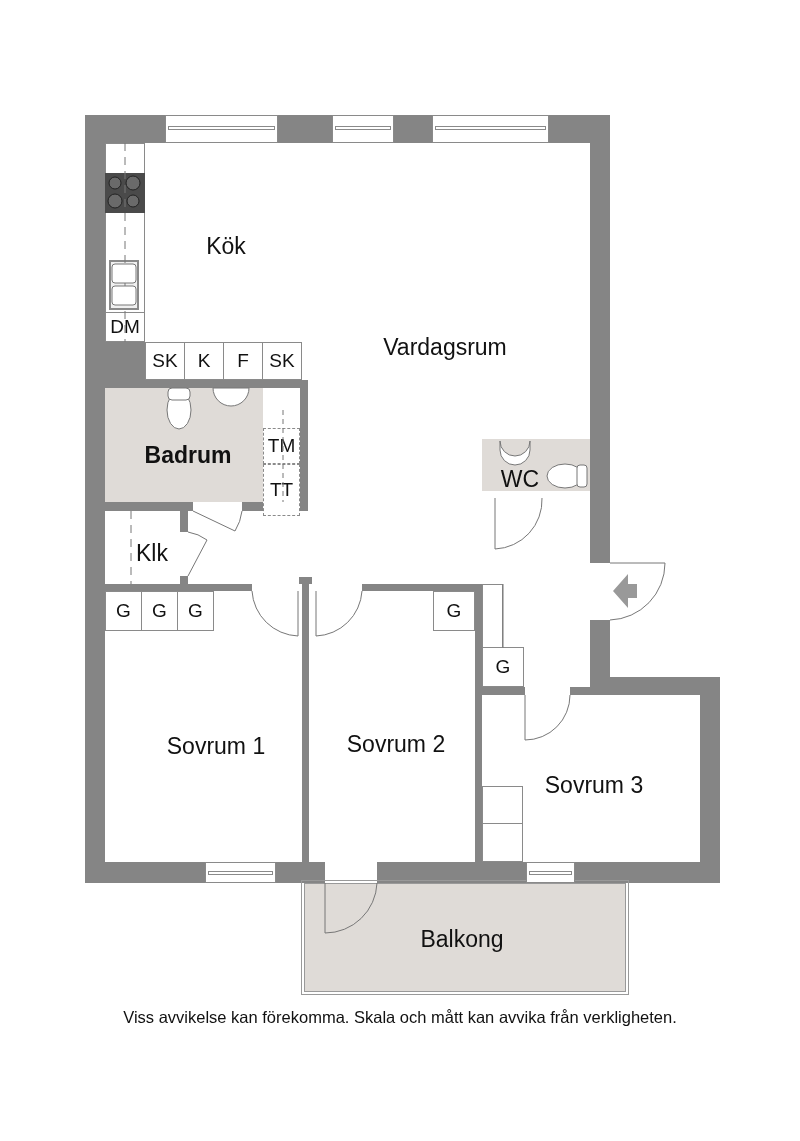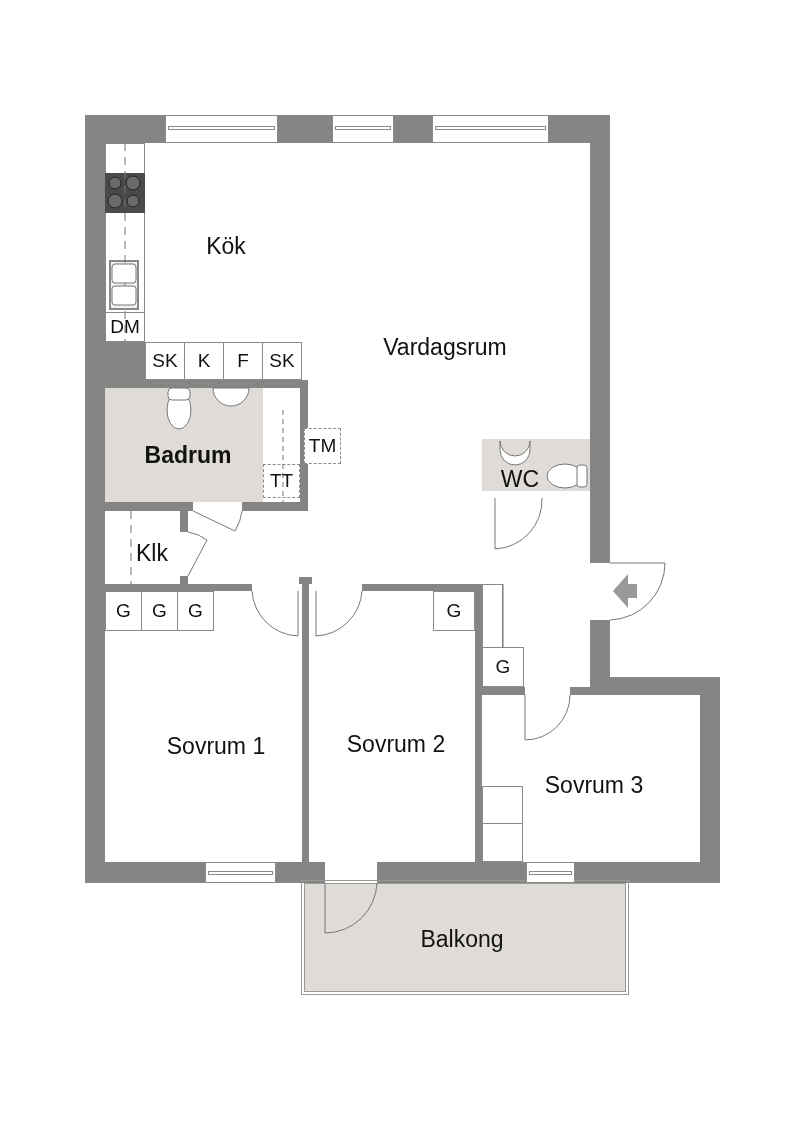--- a/index.html
+++ b/index.html
@@ -99,24 +99,24 @@
   <div class="cab" style="left:184px;top:342px;width:40px;height:38px;">
       <span>K</span>
     </div>
   <div class="cab" style="left:223px;top:342px;width:40px;height:38px;">
       <span>F</span>
     </div>
   <div class="cab" style="left:262px;top:342px;width:40px;height:38px;">
       <span>SK</span>
     </div>
 
-  <div class="cab" style="left:263px;top:428px;width:37px;height:36px;border-style:dashed;margin-left:41px;">
+  <div class="cab" style="left:263px;top:428px;width:37px;height:36px;border-style:dashed;">
       <span>TM</span>
     </div>
-  <div class="cab" style="left:263px;top:464px;width:37px;height:34px;border-style:dashed;">
+  <div class="cab" style="left:263px;top:464px;width:37px;height:52px;border-style:dashed;">
       <span>TT</span>
     </div>
 
   <div class="cab" style="left:105px;top:591px;width:37px;height:40px;">
       <span>G</span>
     </div>
   <div class="cab" style="left:141px;top:591px;width:37px;height:40px;">
       <span>G</span>
     </div>
   <div class="cab" style="left:177px;top:591px;width:37px;height:40px;">
@@ -194,13 +194,14 @@
   <div class="label" style="left:226px;top:246px;">Kök</div>
   <div class="label" style="left:445px;top:308px;margin-top:39px;">Vardagsrum</div>
   <div class="label" style="left:188px;top:455px;font-weight:bold;">Badrum</div>
   <div class="label" style="left:520px;top:479px;">WC</div>
   <div class="label" style="left:152px;top:553px;">Klk</div>
   <div class="label" style="left:216px;top:746px;">Sovrum 1</div>
   <div class="label" style="left:396px;top:744px;">Sovrum 2</div>
   <div class="label" style="left:594px;top:785px;">Sovrum 3</div>
   <div class="label" style="left:462px;top:939px;">Balkong</div>
 
+  <div class="footer">Viss avvikelse kan förekomma. Skala och mått kan avvika från verkligheten.</div>
 </div>
 
 </body></html>

